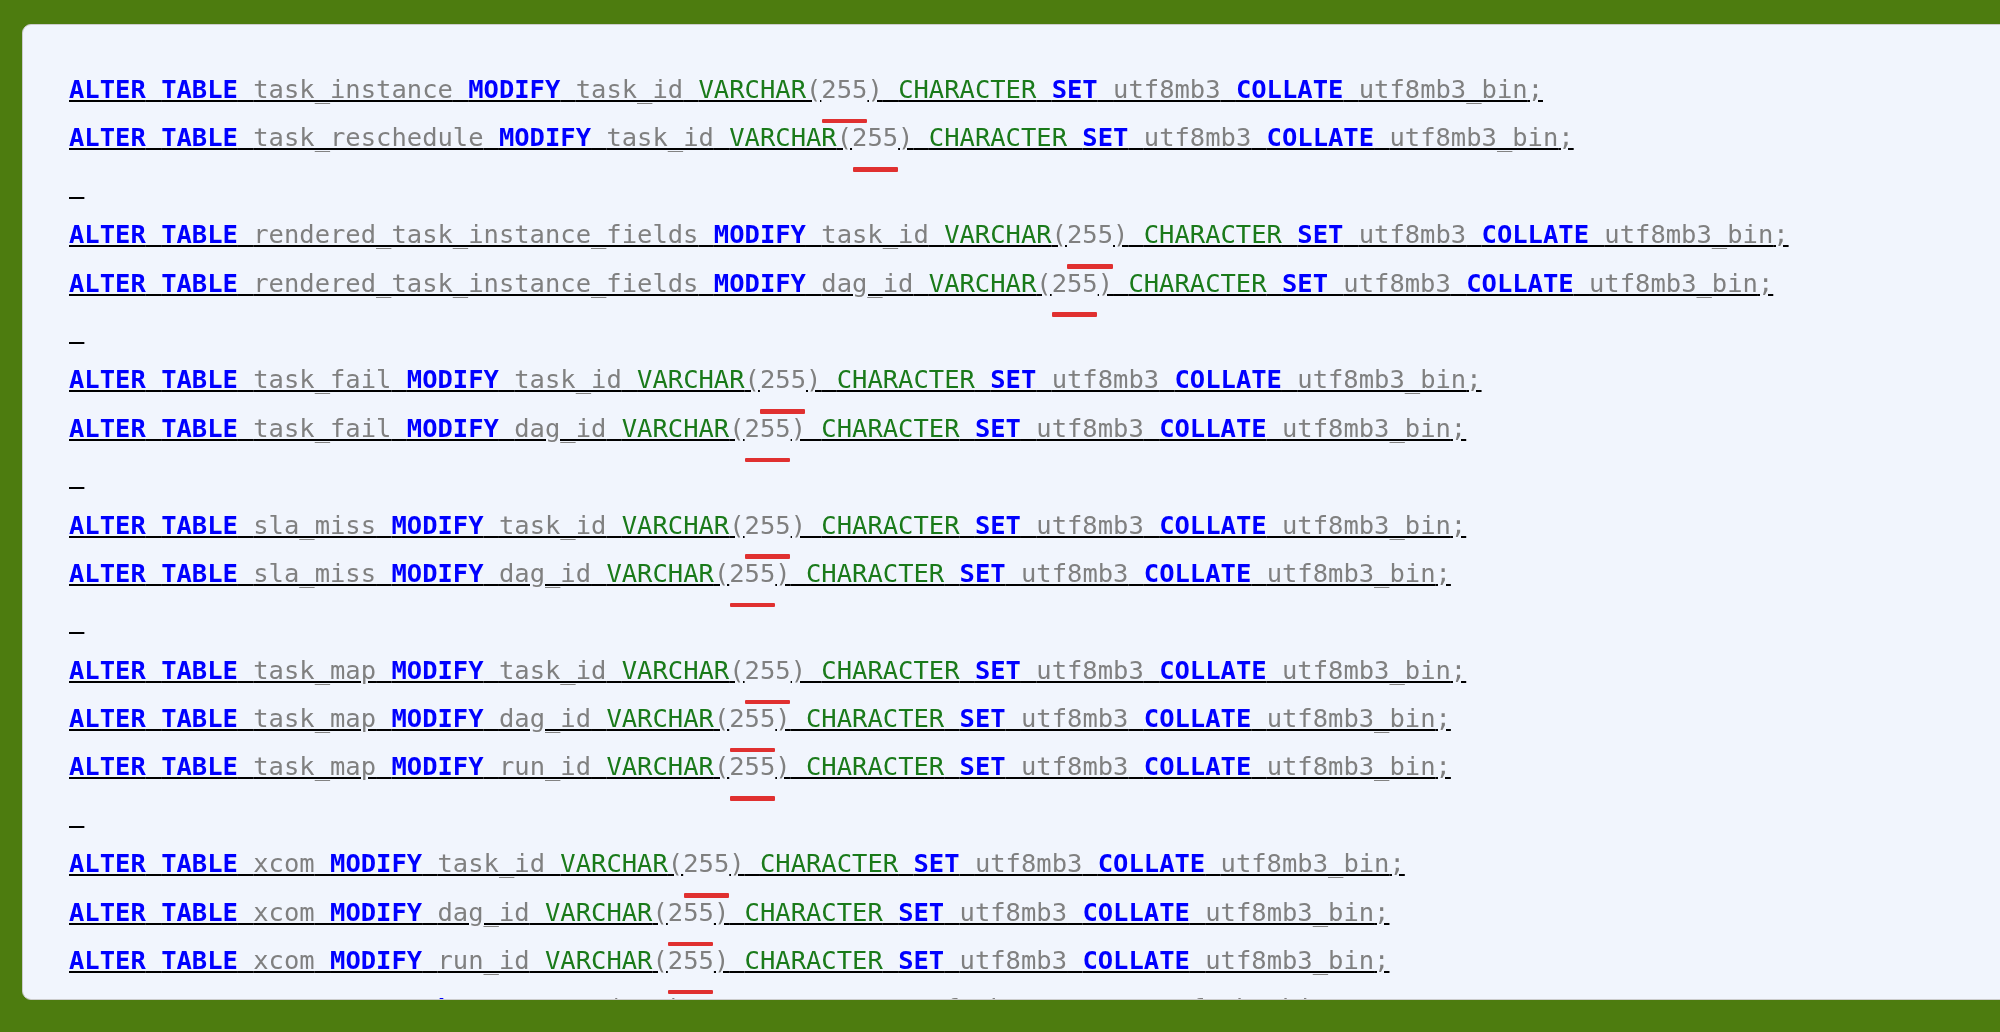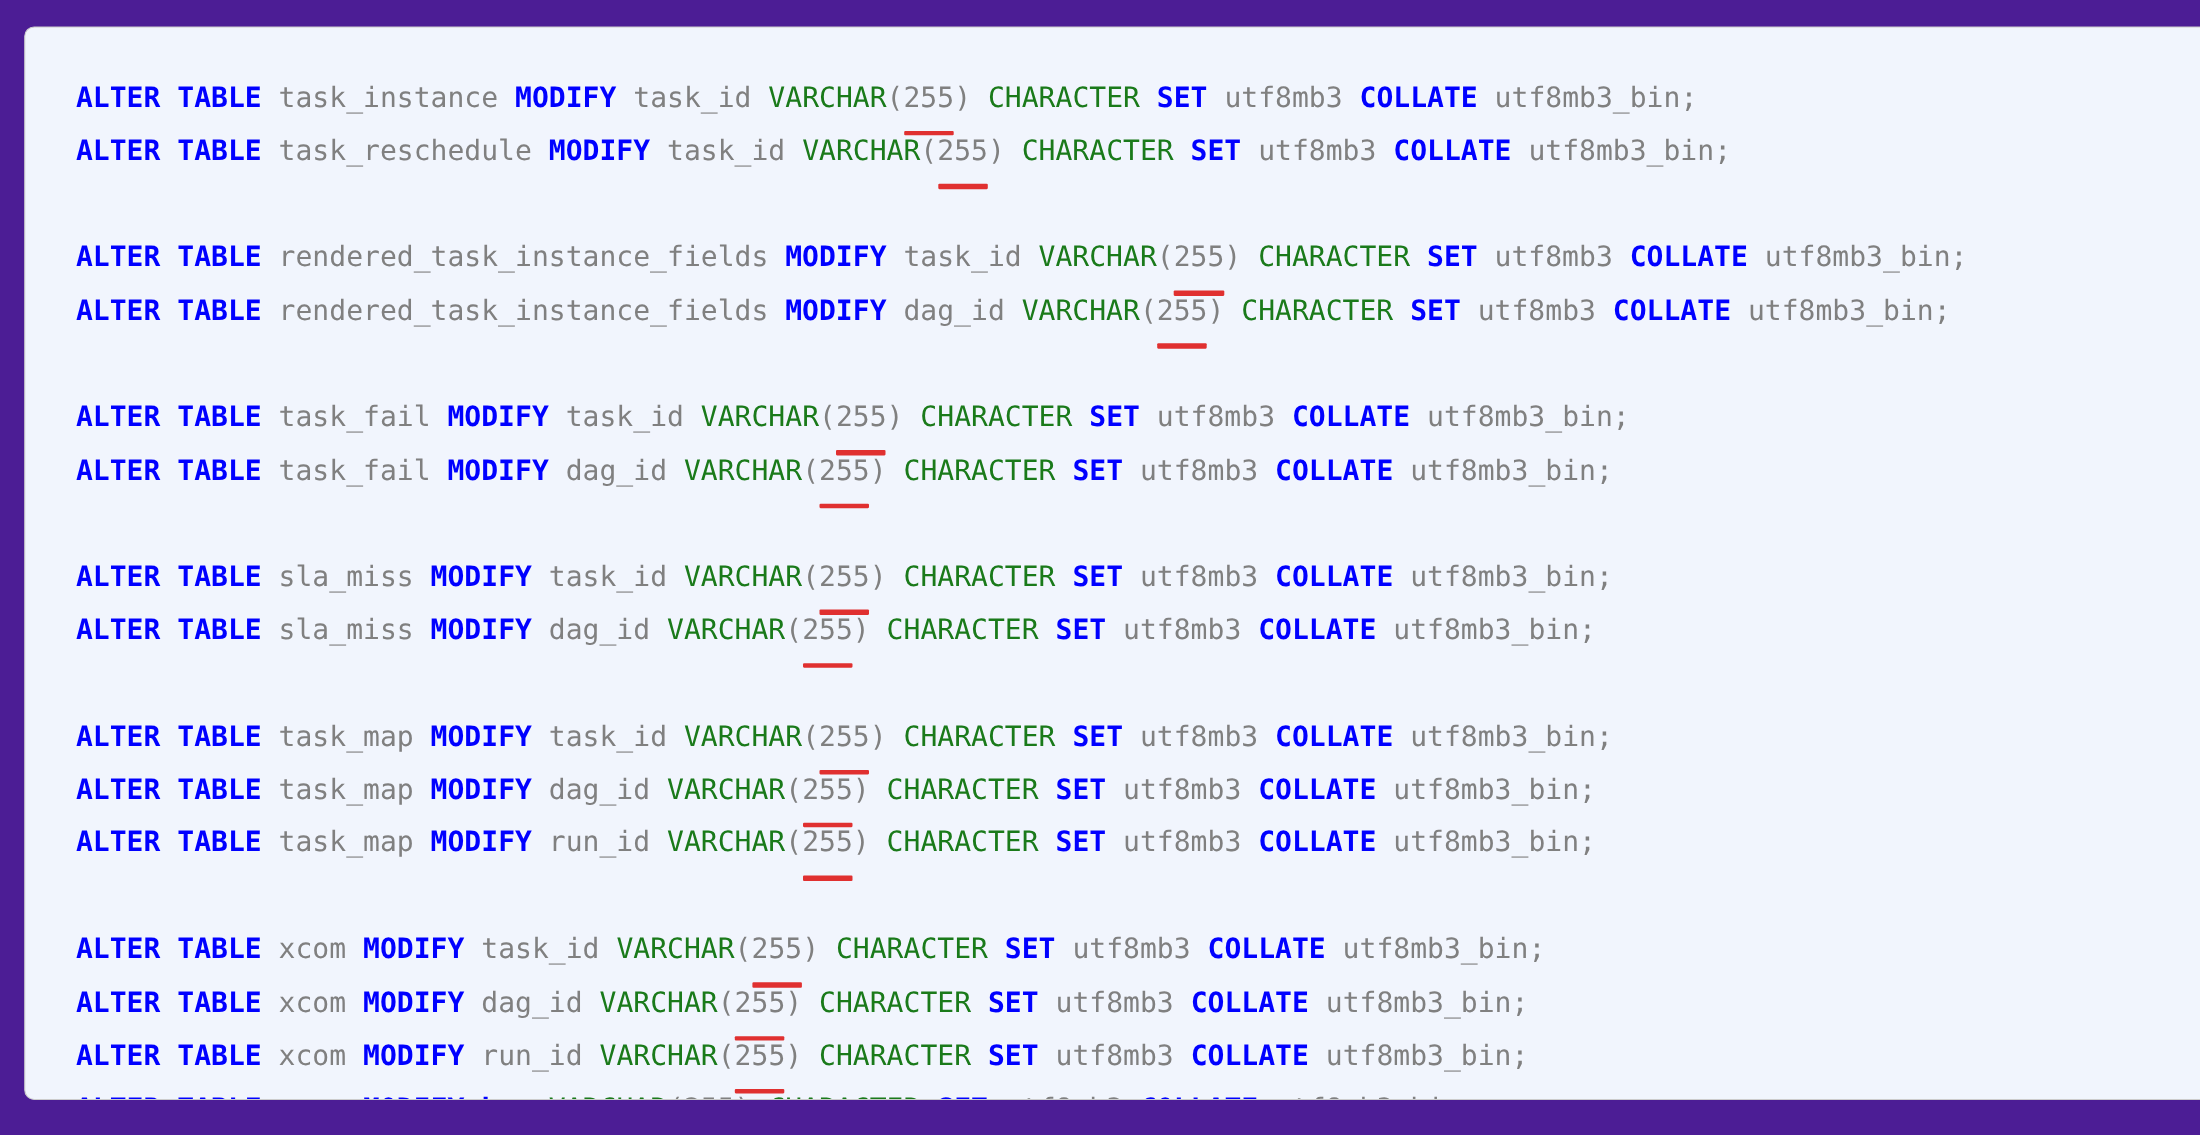--- a/index.html
+++ b/index.html
@@ -12,23 +12,24 @@
     overflow: hidden;
   }
   body {
     font-family: "DejaVu Sans Mono", "Liberation Mono", monospace;
   }
 
   #page-root {
     position: relative;
     width: 2000px;
     height: 1032px;
-    background: #4c1d95;
+    background: #4d7c0f;
     box-sizing: border-box;
     padding: 24px 0 0 22px;
+    text-decoration: underline;
   }
 
   .code-card {
     position: relative;
     background: #f1f5fd;
     border: 1px solid #cccccc;
     border-radius: 9px;
     box-sizing: border-box;
     width: 2020px;           
     height: 976px;

